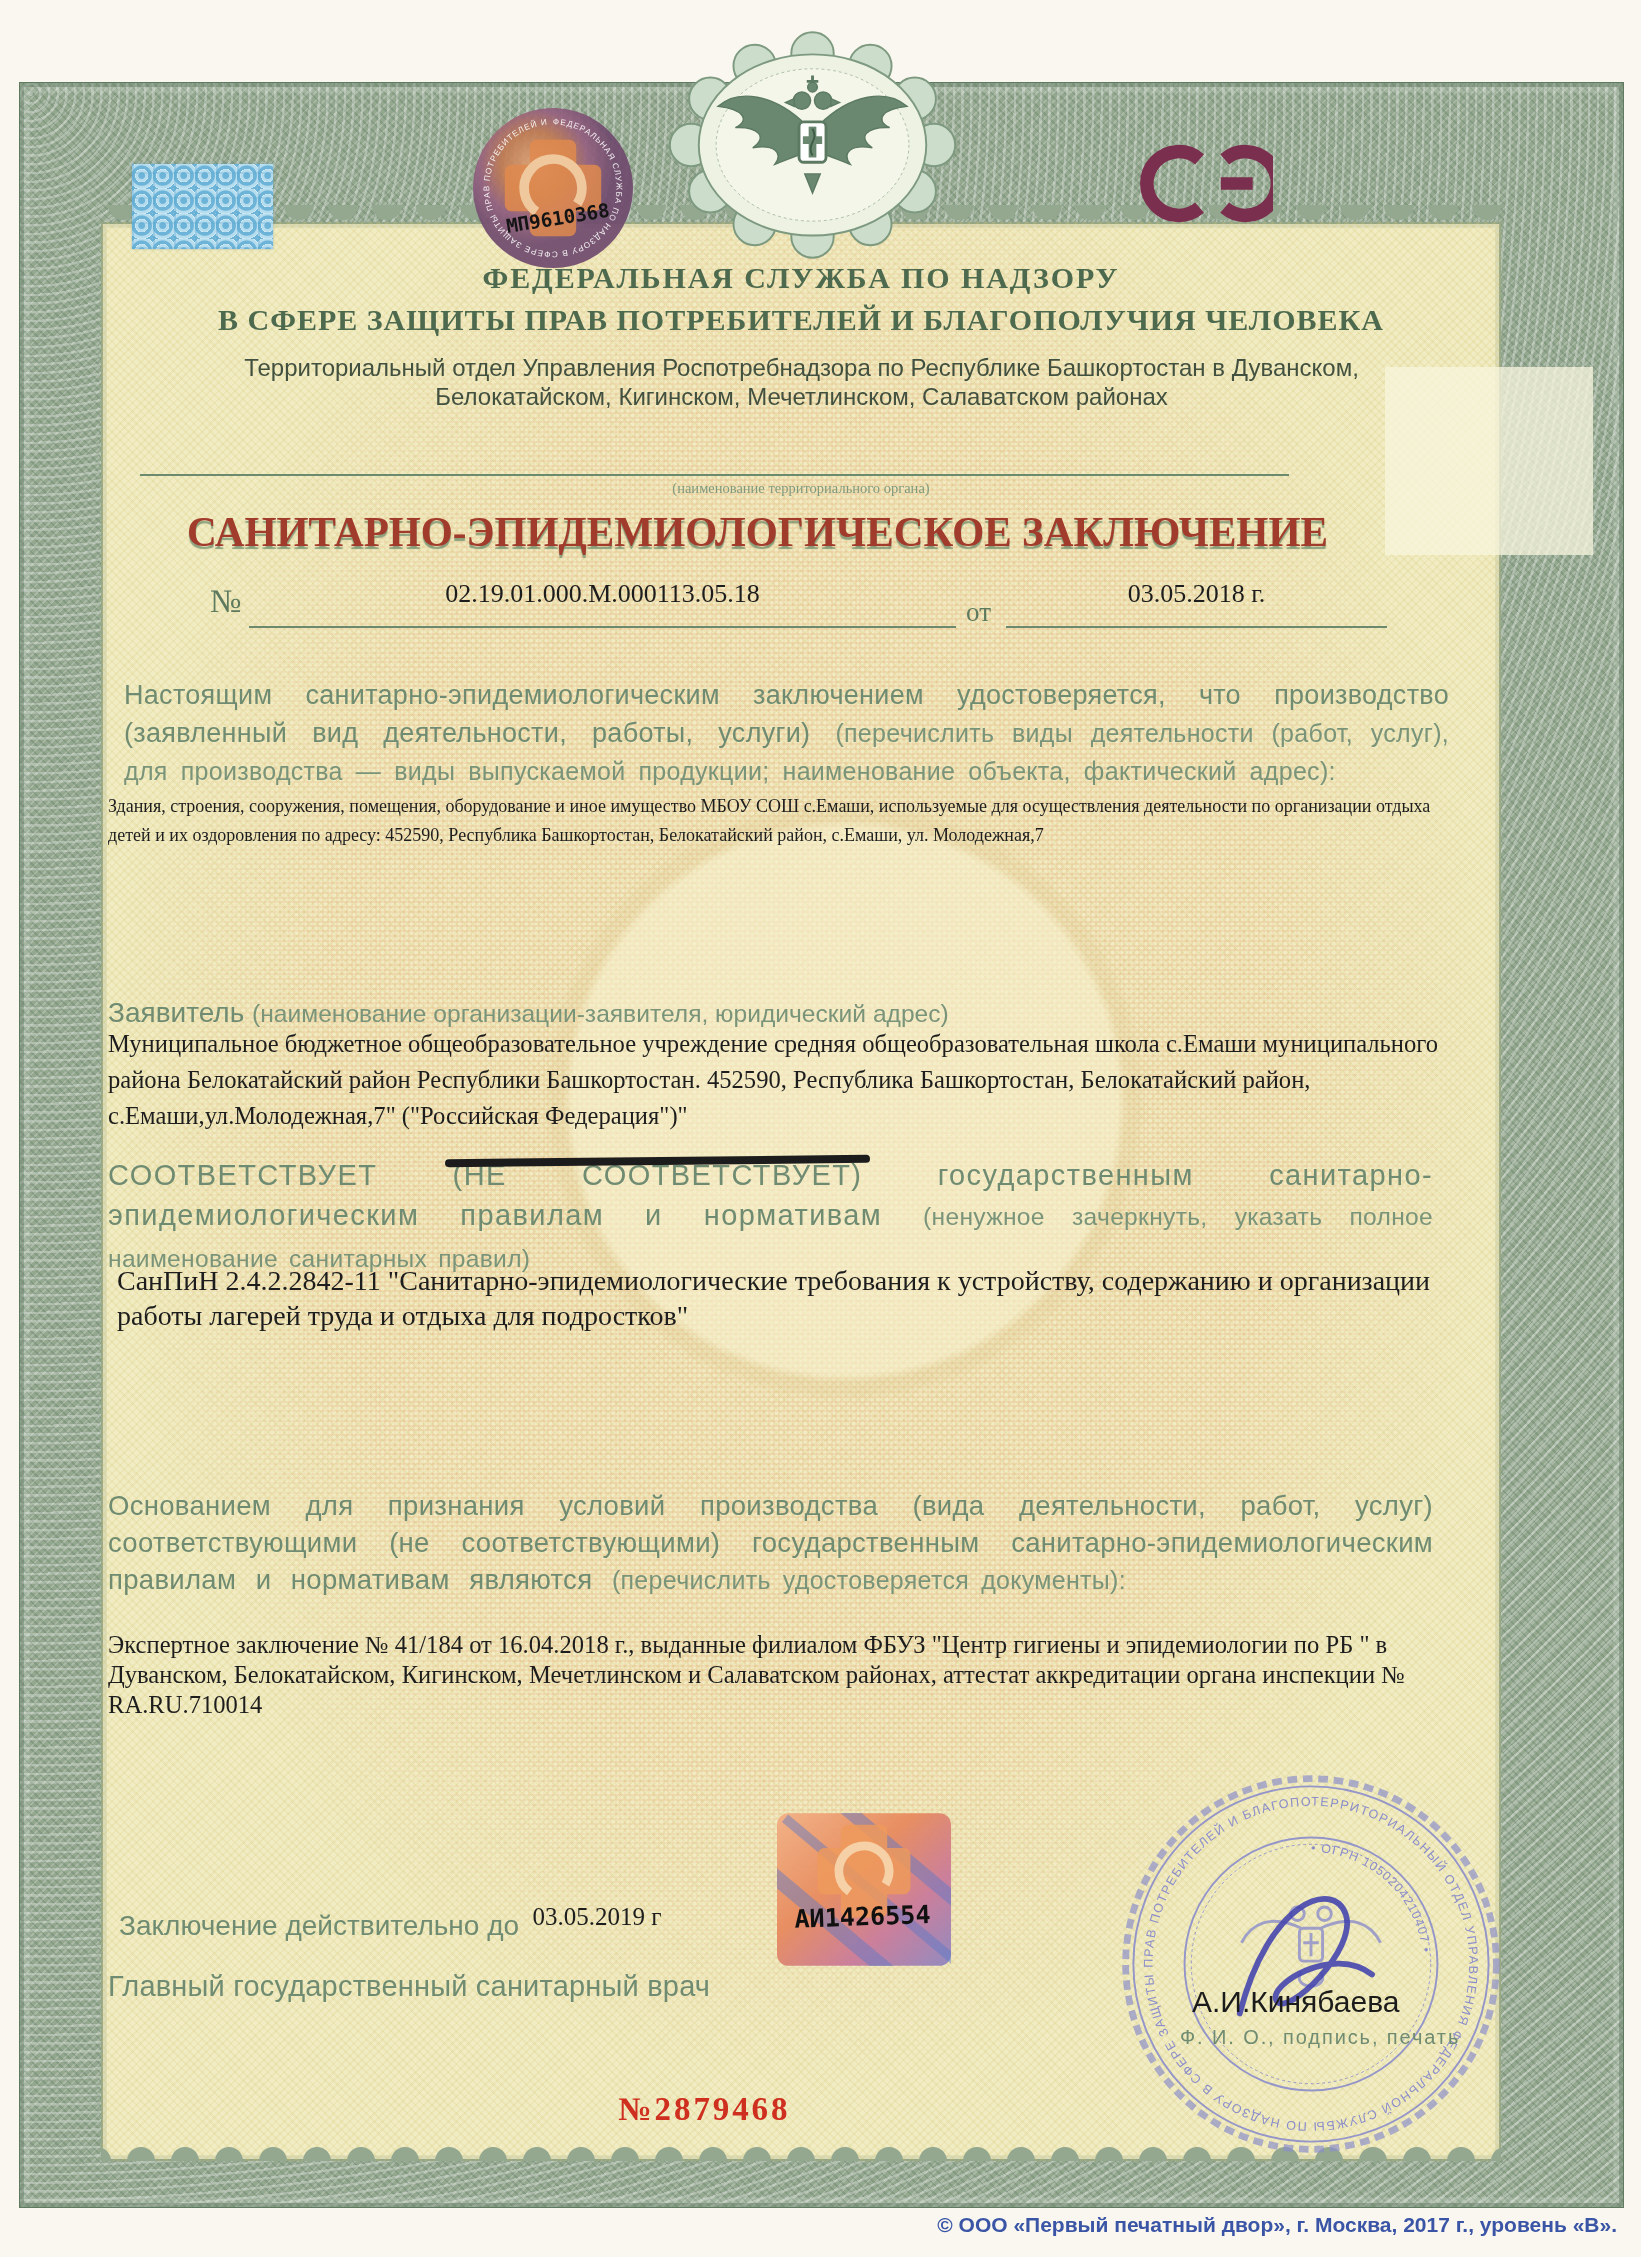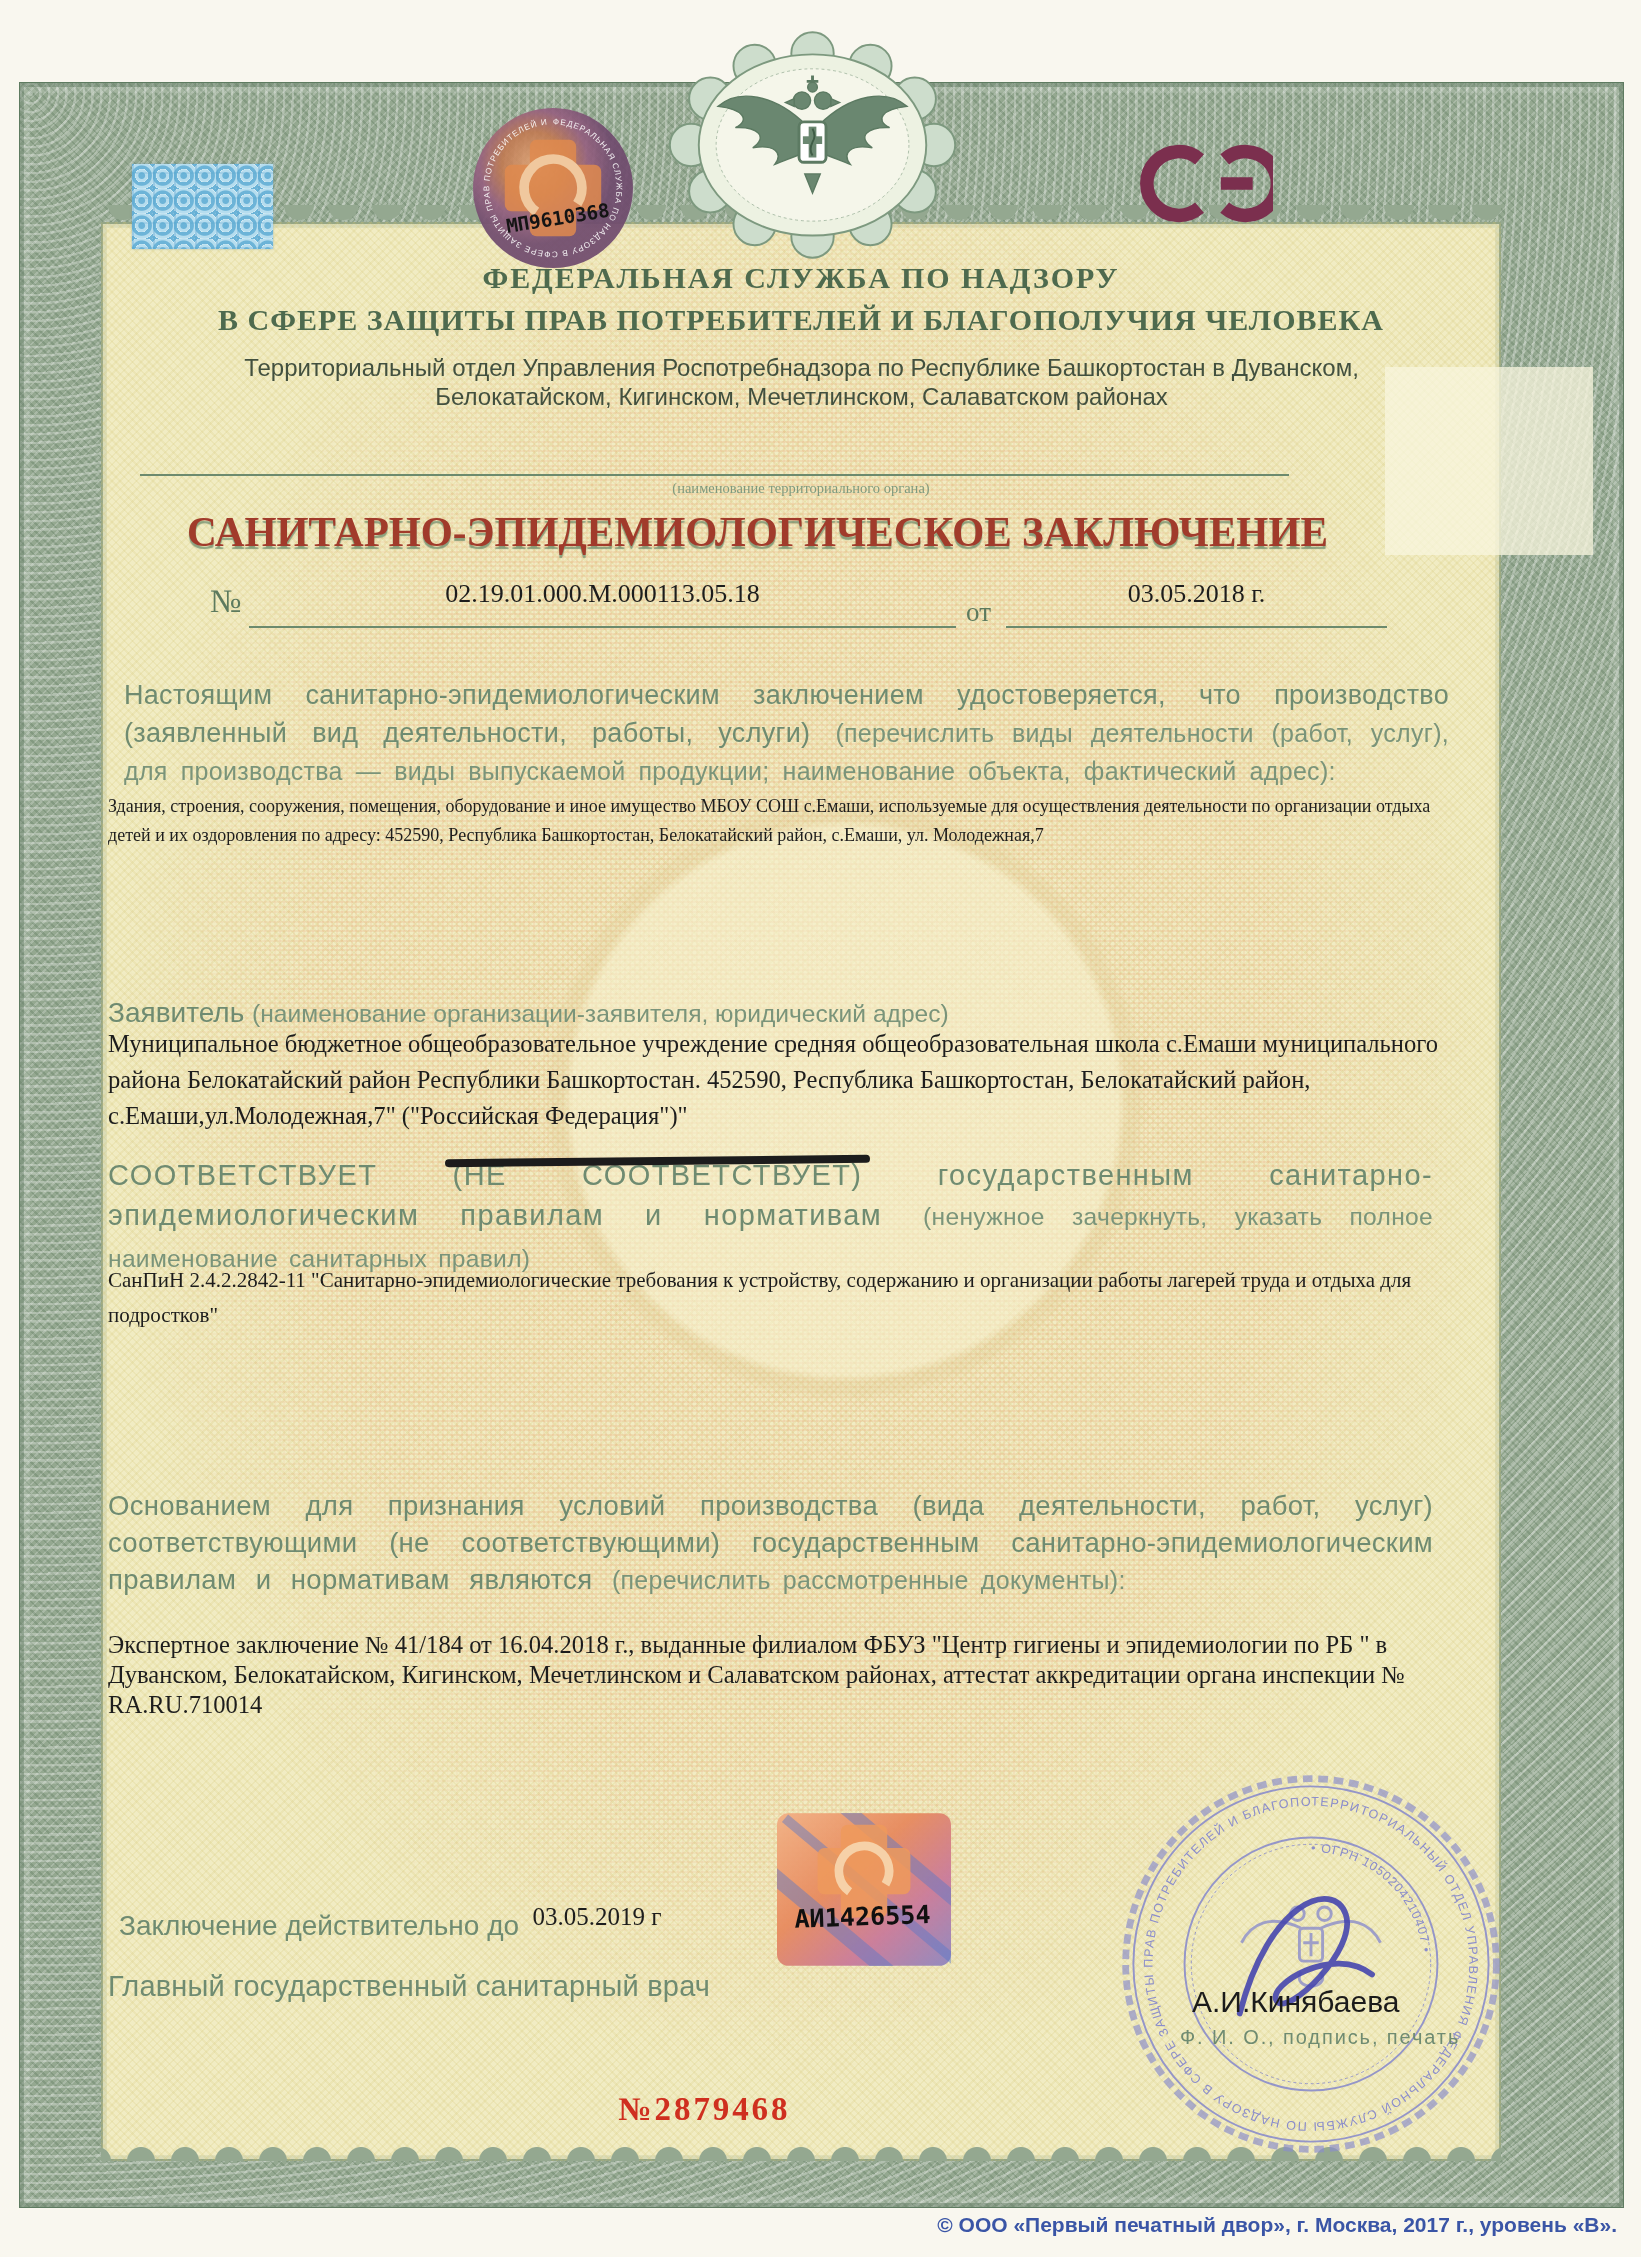--- a/index.html
+++ b/index.html
@@ -72,21 +72,21 @@
 
   .p-zayav{top:997px;left:108px;font-size:28px;}
   .p-zayav .note{font-size:24.6px;color:#7a947a;}
   .t-zayav{top:1026px;font-size:24.6px;line-height:36px;left:108px;width:1332px;}
 
   .p-sootv{top:1155px;font-size:29px;line-height:40px;word-spacing:15.4px;letter-spacing:1.4px;}
   .p-sootv .note{font-size:24.6px;word-spacing:3.9px;letter-spacing:0.3px;color:#7a947a;}
   .struck{position:relative;}
   .struck::after{content:"";position:absolute;left:-7.7px;right:-7.7px;top:-1.9px;height:7.7px;
     background:#1c1c1c;border-radius:3.9px;transform:rotate(-.6deg);}
-  .t-sootv{top:1263px;font-size:21px;line-height:35px;left:108px;width:1332px;}
+  .t-sootv{top:1263px;font-size:28px;line-height:35px;left:108px;width:1332px;padding-left:9px;}
 
   .p-osnov{top:1487px;font-size:27.5px;line-height:37px;word-spacing:11.6px;letter-spacing:0.3px;}
   .p-osnov .note{font-size:25px;word-spacing:4.8px;color:#7a947a;}
   .t-osnov{top:1630px;font-size:24.6px;line-height:30px;left:108px;width:1332px;}
 
   .validity{top:1910px;left:119px;font-size:28px;}
   .validity .vdate{color:#1d1d1d;font-size:25px;position:relative;top:-9.7px;margin-left:13.5px;}
   .doctor1{top:1970px;left:108px;font-size:29px;letter-spacing:0.2px;}
   .doctor2{top:2007px;left:108px;font-size:29px;letter-spacing:0.2px;}
 
@@ -212,21 +212,21 @@
 
   <div class="abs para green p-certify"><span>Настоящим санитарно-эпидемиологическим заключением удостоверяется, что производство (заявленный вид деятельности, работы, услуги) </span><span class="note">(перечислить виды деятельности (работ, услуг), для производства — виды выпускаемой продукции; наименование объекта, фактический адрес):</span></div>
   <div class="abs typed t-certify">Здания, строения, сооружения, помещения, оборудование и иное имущество МБОУ СОШ с.Емаши, используемые для осуществления деятельности по организации отдыха детей и их оздоровления по адресу: 452590, Республика Башкортостан, Белокатайский район, с.Емаши, ул. Молодежная,7</div>
 
   <div class="abs green p-zayav"><span style="font-size:28px">Заявитель </span><span class="note">(наименование организации-заявителя, юридический адрес)</span></div>
   <div class="abs typed t-zayav">Муниципальное бюджетное общеобразовательное учреждение средняя общеобразовательная школа с.Емаши муниципального района Белокатайский район Республики Башкортостан. 452590, Республика Башкортостан, Белокатайский район, с.Емаши,ул.Молодежная,7" ("Российская Федерация")"</div>
 
   <div class="abs para green p-sootv"><span>СООТВЕТСТВУЕТ </span><span class="struck">(НЕ СООТВЕТСТВУЕТ)</span><span> государственным санитарно-эпидемиологическим правилам и нормативам </span><span class="note">(ненужное зачеркнуть, указать полное наименование санитарных правил)</span></div>
   <div class="abs typed t-sootv">СанПиН 2.4.2.2842-11 "Санитарно-эпидемиологические требования к устройству, содержанию и организации работы лагерей труда и отдыха для подростков"</div>
 
-  <div class="abs para green p-osnov"><span>Основанием для признания условий производства (вида деятельности, работ, услуг) соответствующими (не соответствующими) государственным санитарно-эпидемиологическим правилам и нормативам являются </span><span class="note">(перечислить рассмотренные документы):</span></div>
+  <div class="abs para green p-osnov"><span>Основанием для признания условий производства (вида деятельности, работ, услуг) соответствующими (не соответствующими) государственным санитарно-эпидемиологическим правилам и нормативам являются </span><span class="note">(перечислить удостоверяется документы):</span></div>
   <div class="abs typed t-osnov">Экспертное заключение № 41/184 от 16.04.2018 г., выданные филиалом ФБУЗ "Центр гигиены и эпидемиологии по РБ " в Дуванском, Белокатайском, Кигинском, Мечетлинском и Салаватском районах, аттестат аккредитации органа инспекции № RA.RU.710014</div>
 
   <div class="abs green validity"><span>Заключение действительно до</span><span class="vdate typed">03.05.2019 г</span></div>
 
   <svg class="holo2 abs" viewBox="0 0 180 158">
     <defs>
       <linearGradient id="h2g" x1="0" y1="0" x2="1" y2="1">
         <stop offset="0%" stop-color="#f2b084"></stop>
           <stop offset="40%" stop-color="#e78a5e"></stop>
         <stop offset="70%" stop-color="#c97a9a"></stop>

